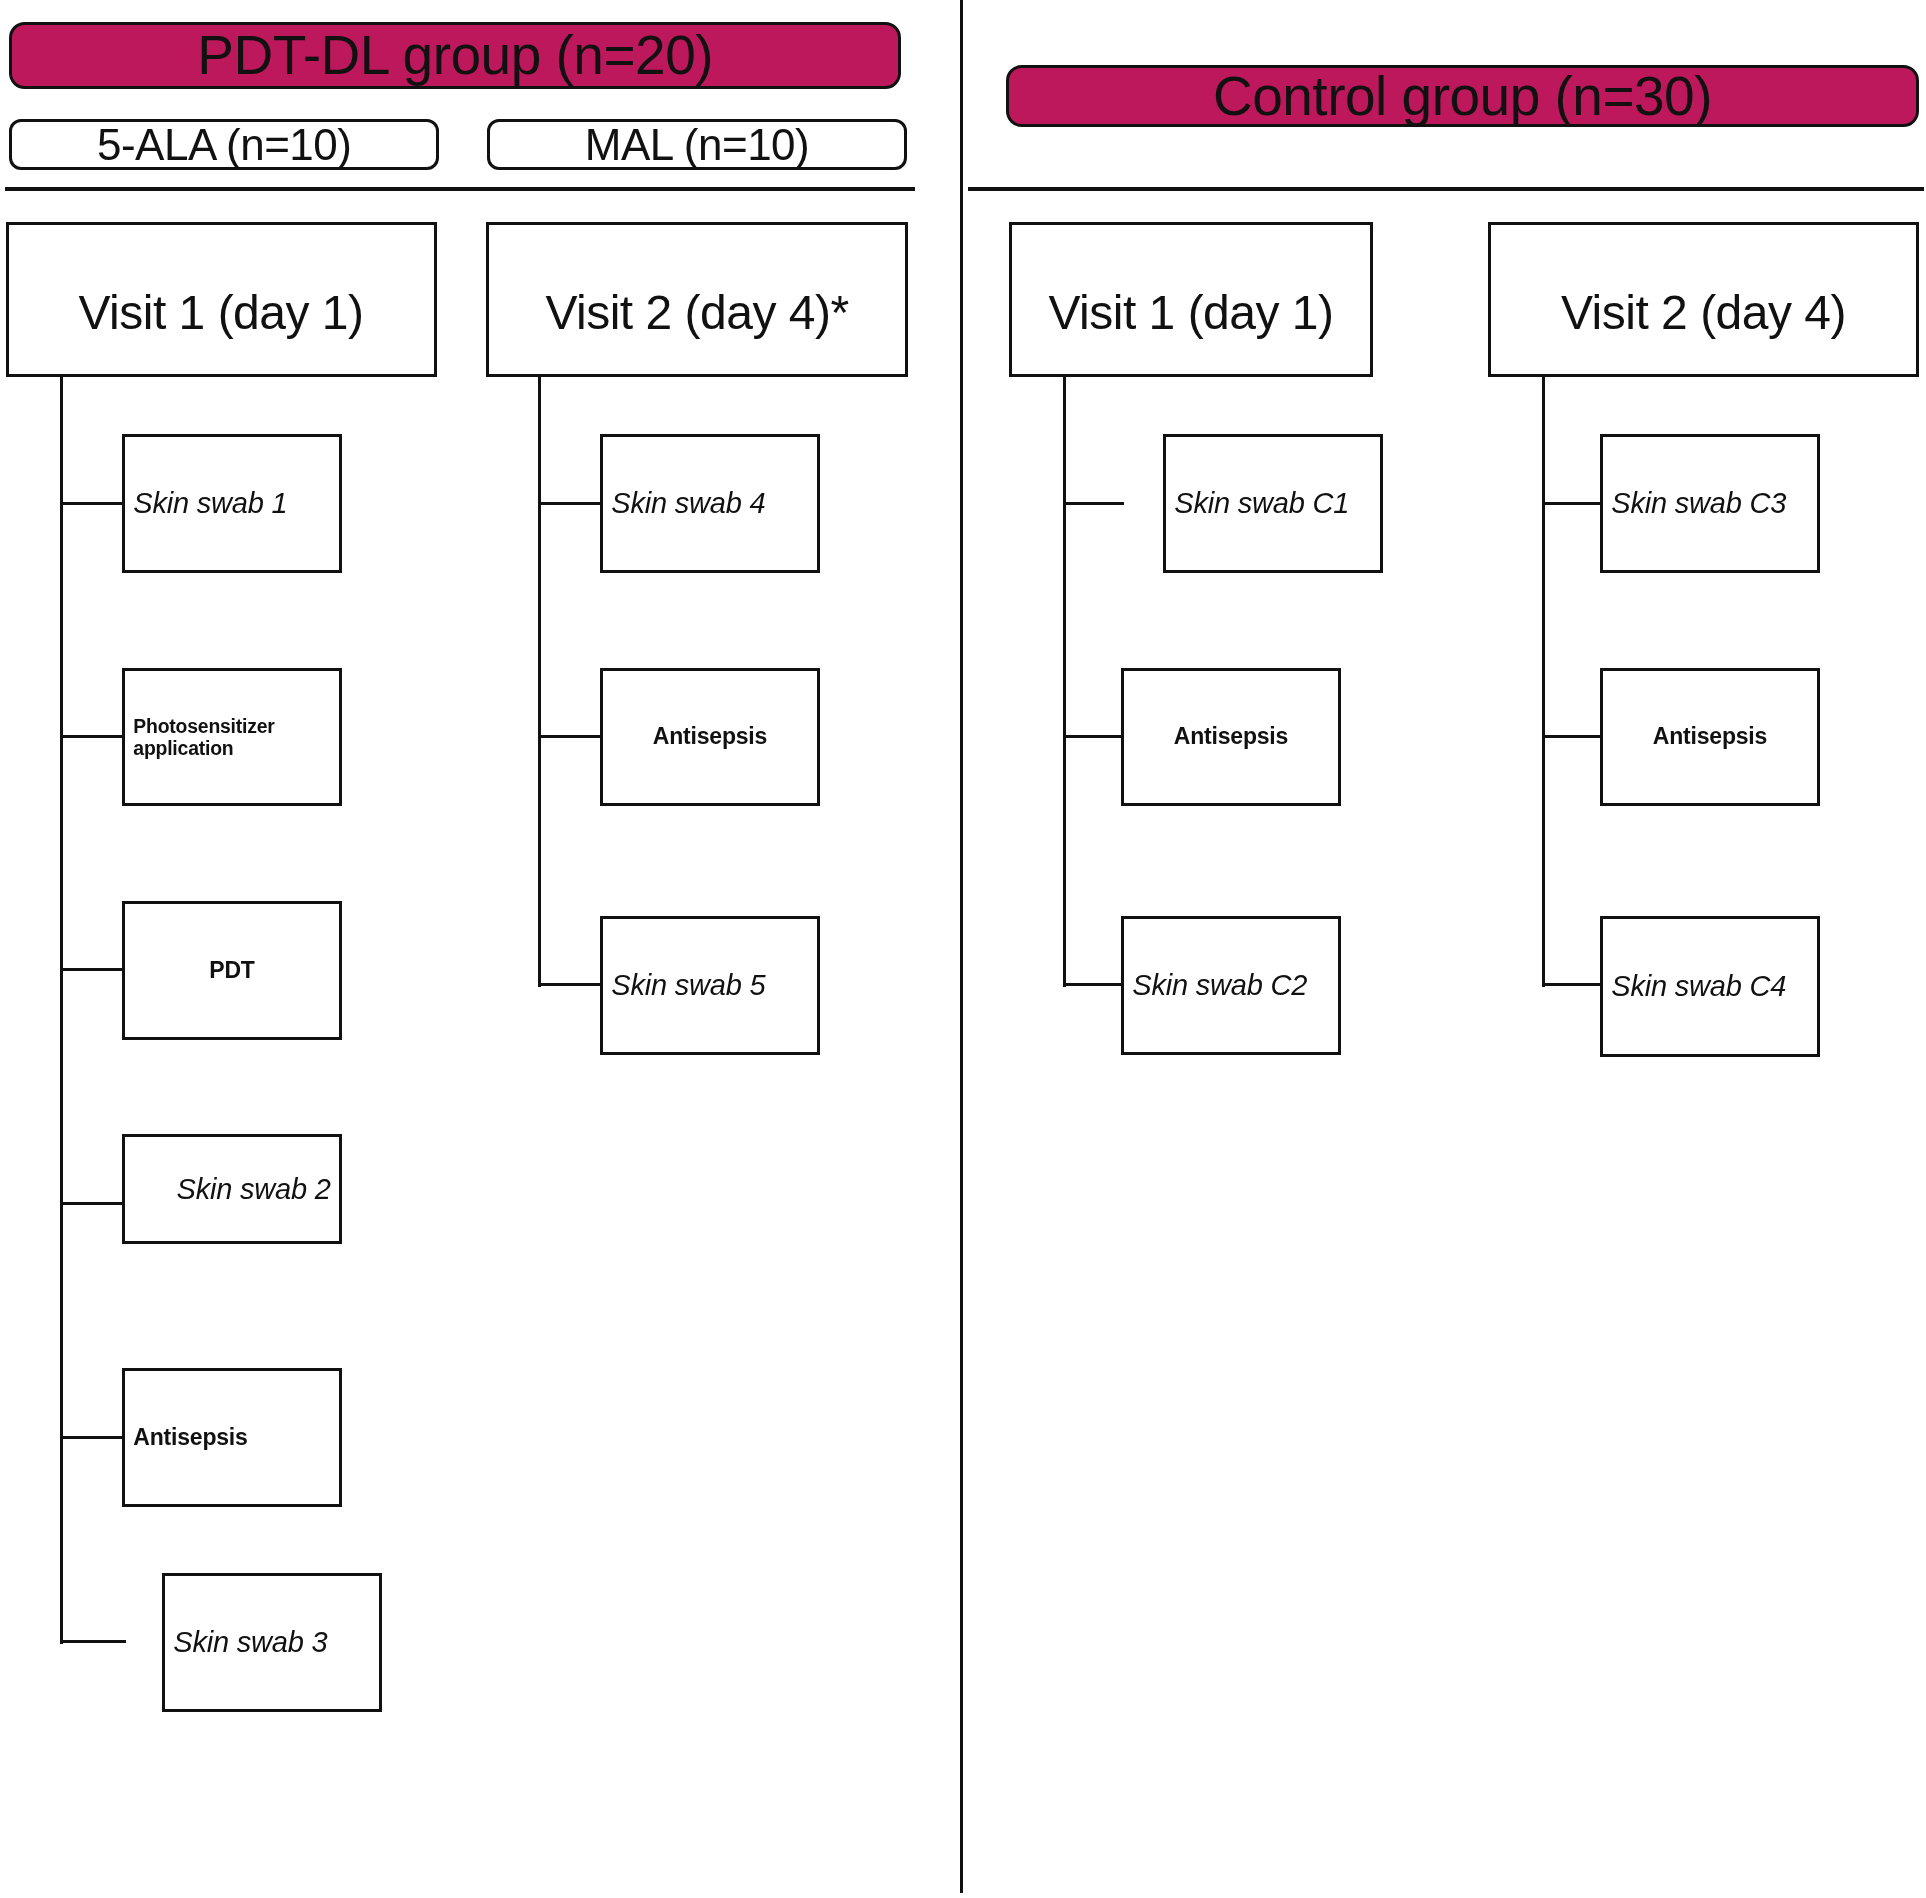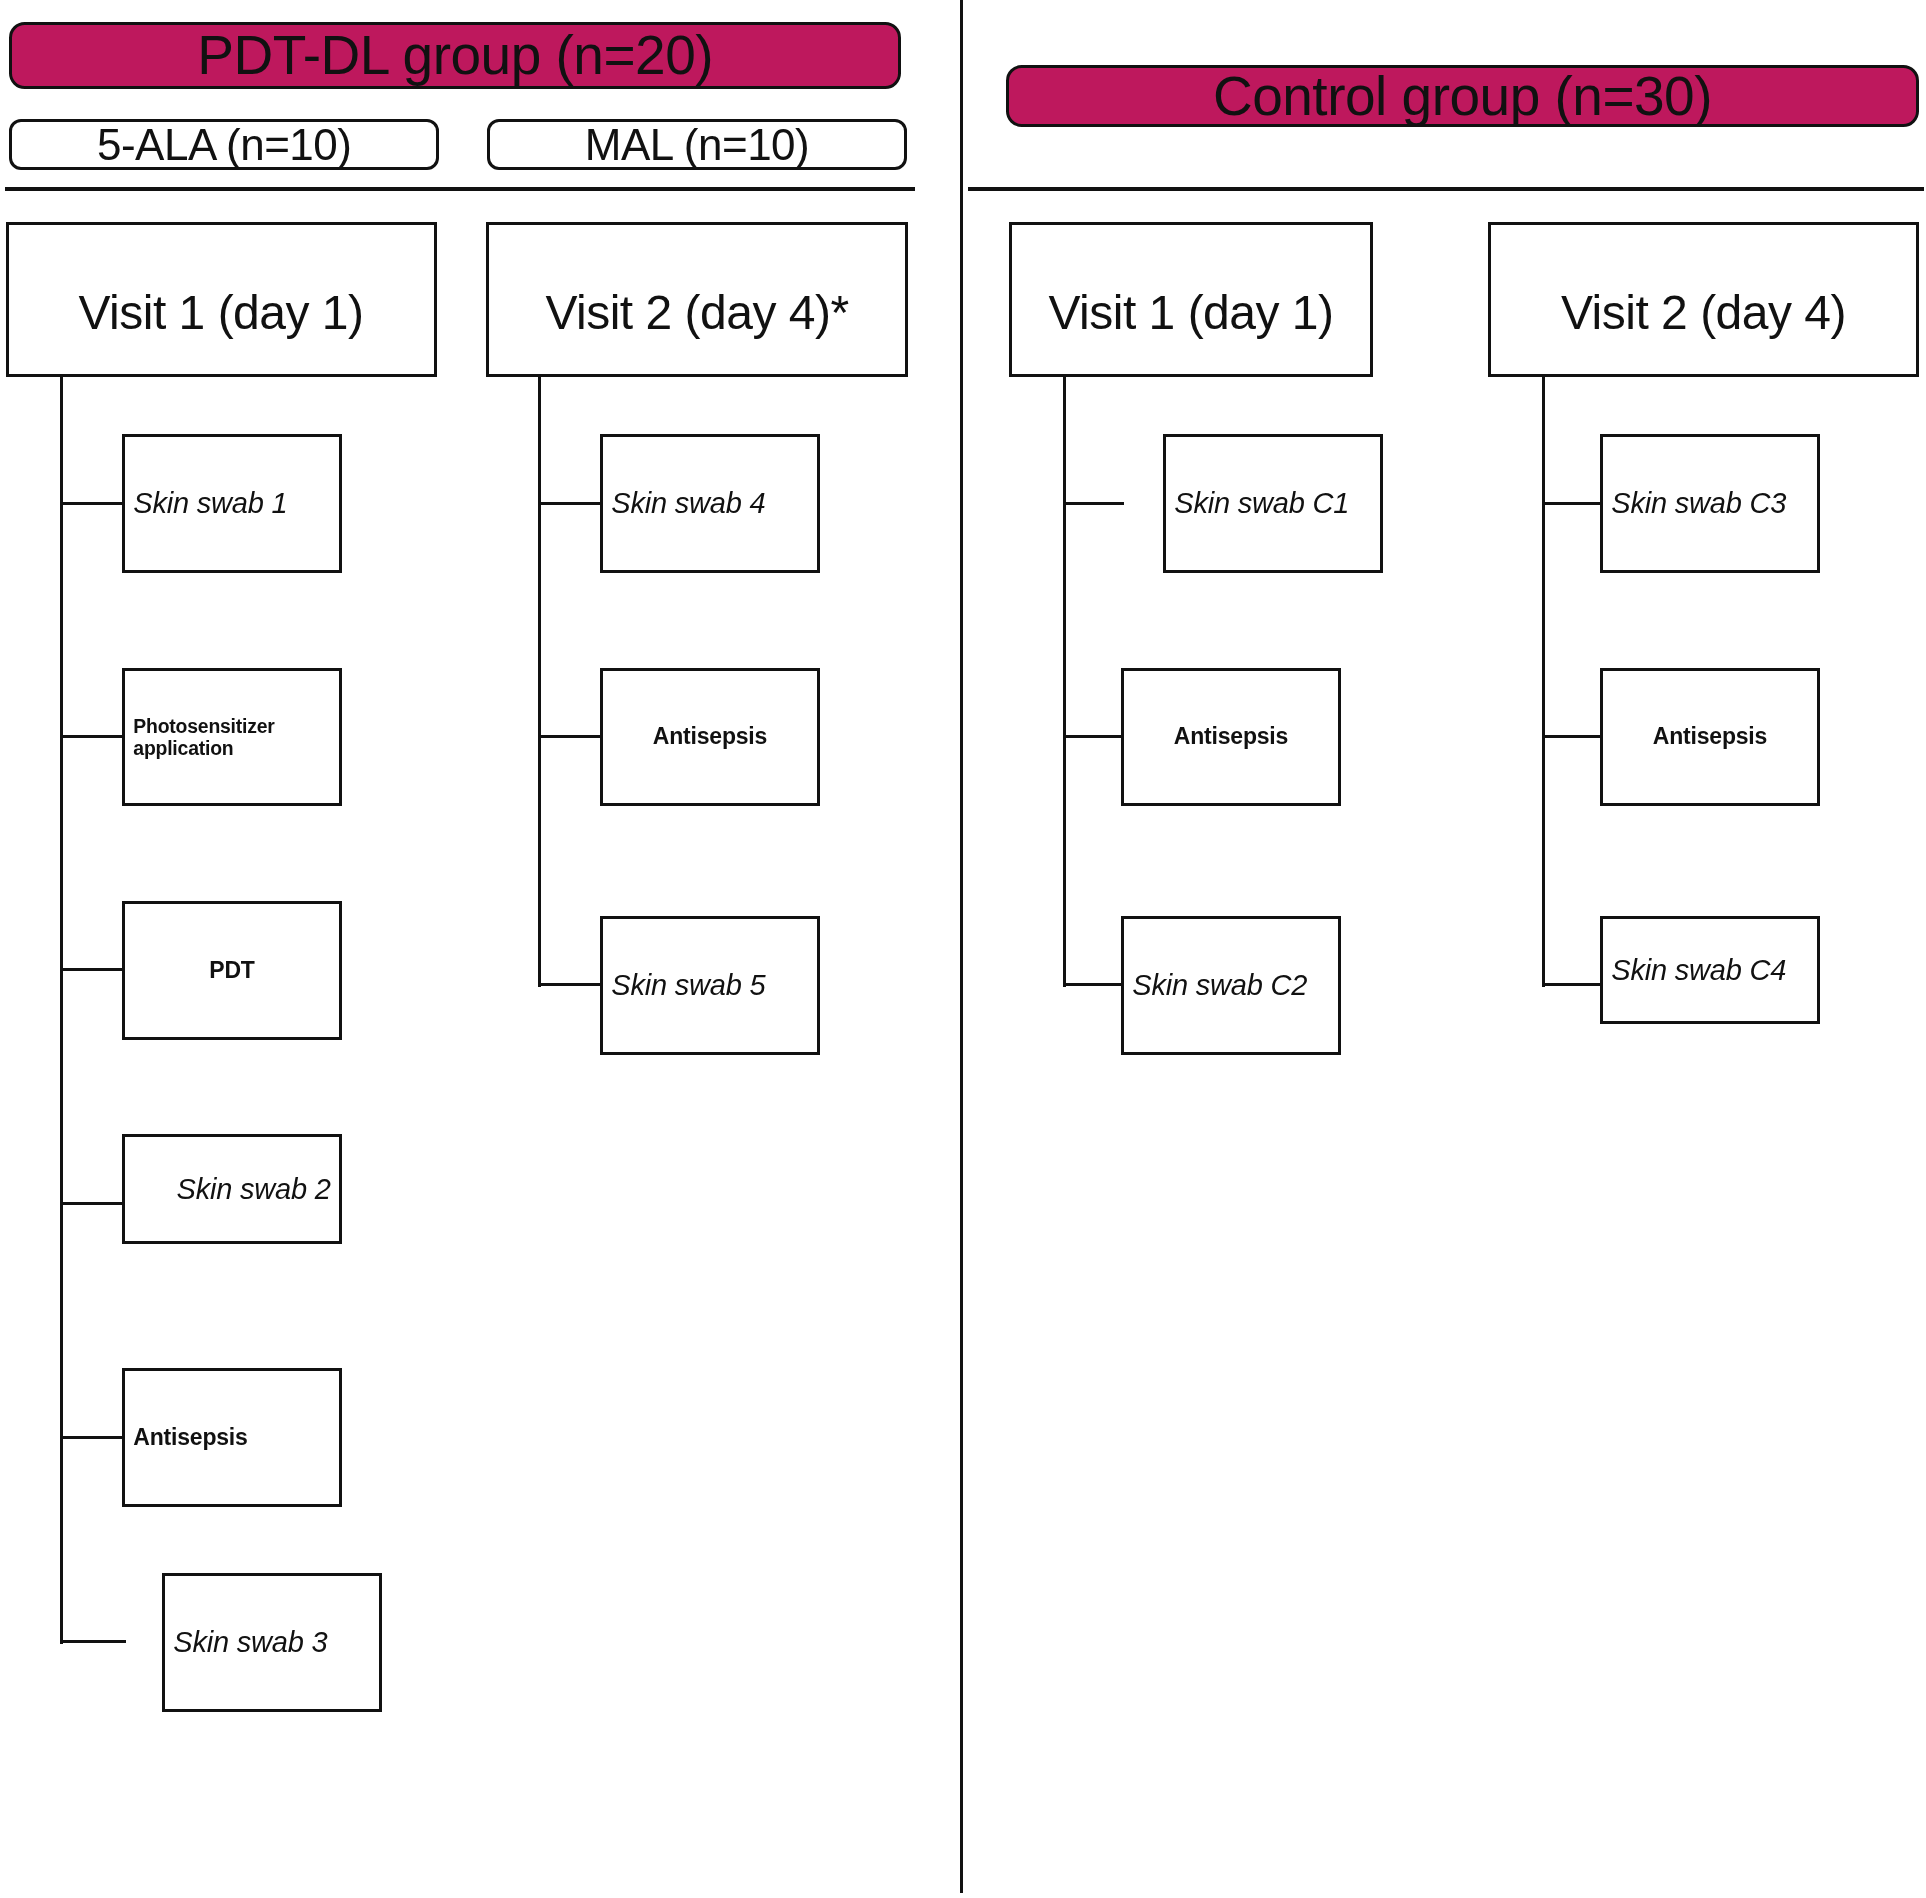--- a/index.html
+++ b/index.html
@@ -241,18 +241,18 @@
   <div class="abs step-box" style="left:1600px; top:434px; width:220px; height:139px;">
     <span class="label swab">Skin swab C3</span>
   </div>
 
   <div class="abs h-line" style="left:1542px; top:735px; width:61px;"></div>
   <div class="abs step-box center" style="left:1600px; top:668px; width:220px; height:138px;">
     <span class="label action">Antisepsis</span>
   </div>
 
   <div class="abs h-line" style="left:1542px; top:983px; width:61px;"></div>
-  <div class="abs step-box" style="left:1600px; top:916px; width:220px; height:108px;">
+  <div class="abs step-box" style="left:1600px; top:916px; width:220px; height:141px;">
     <span class="label swab">Skin swab C4</span>
   </div>
 
 </div>
 
 
 </body></html>

